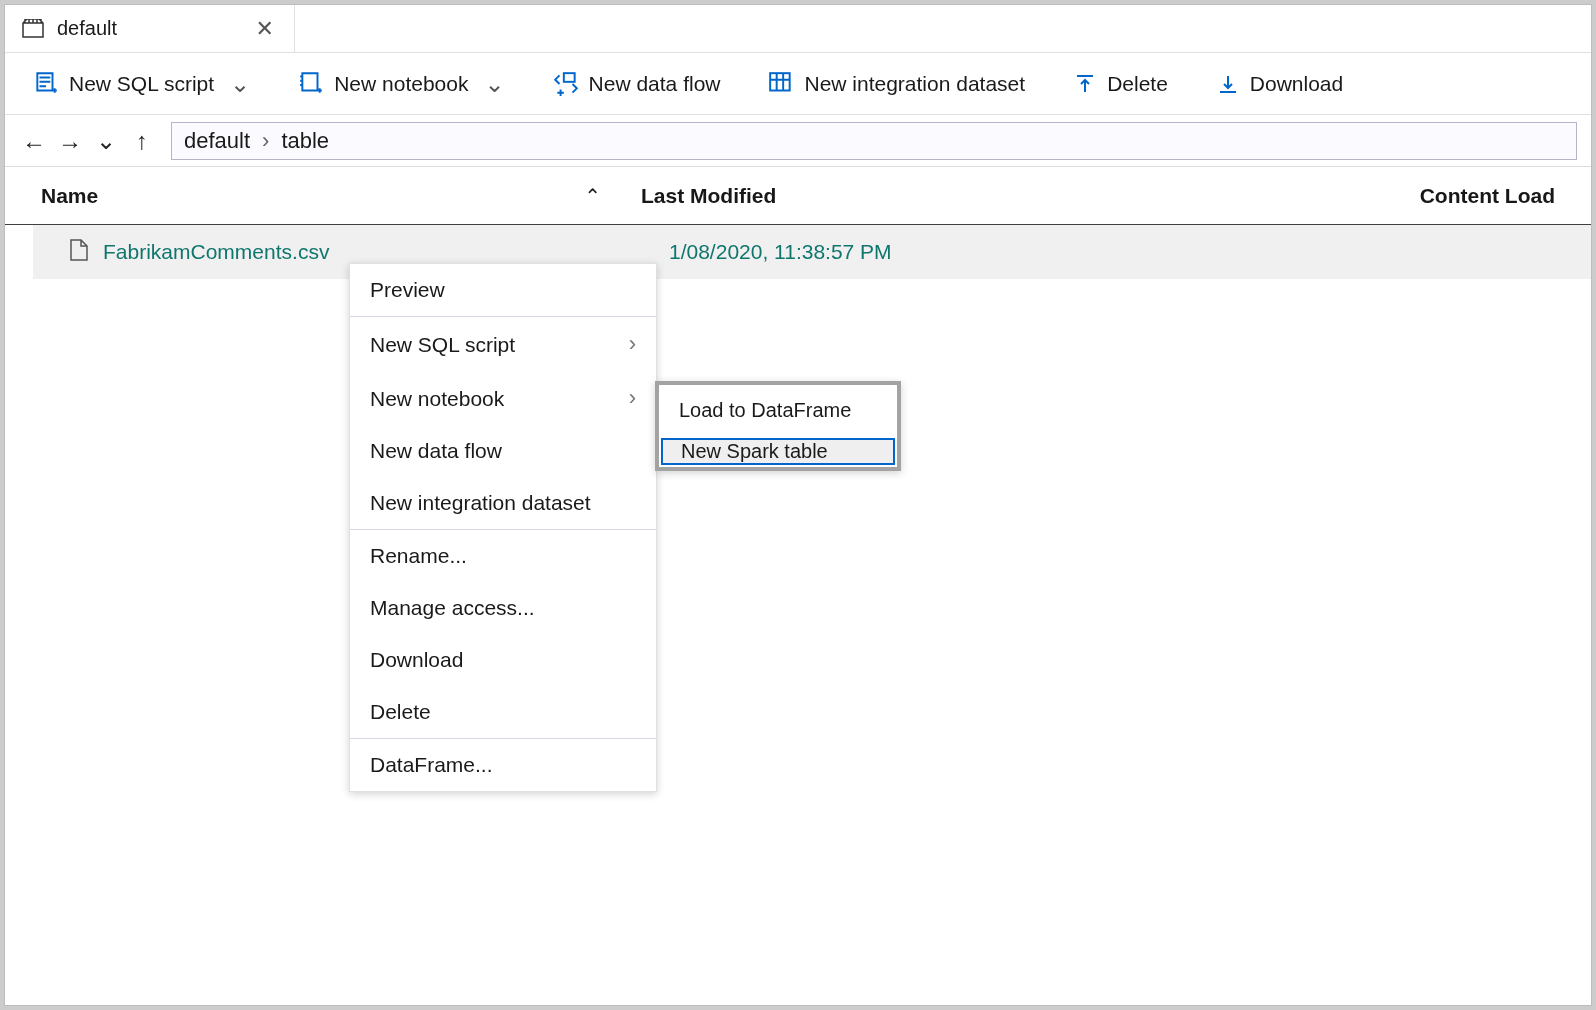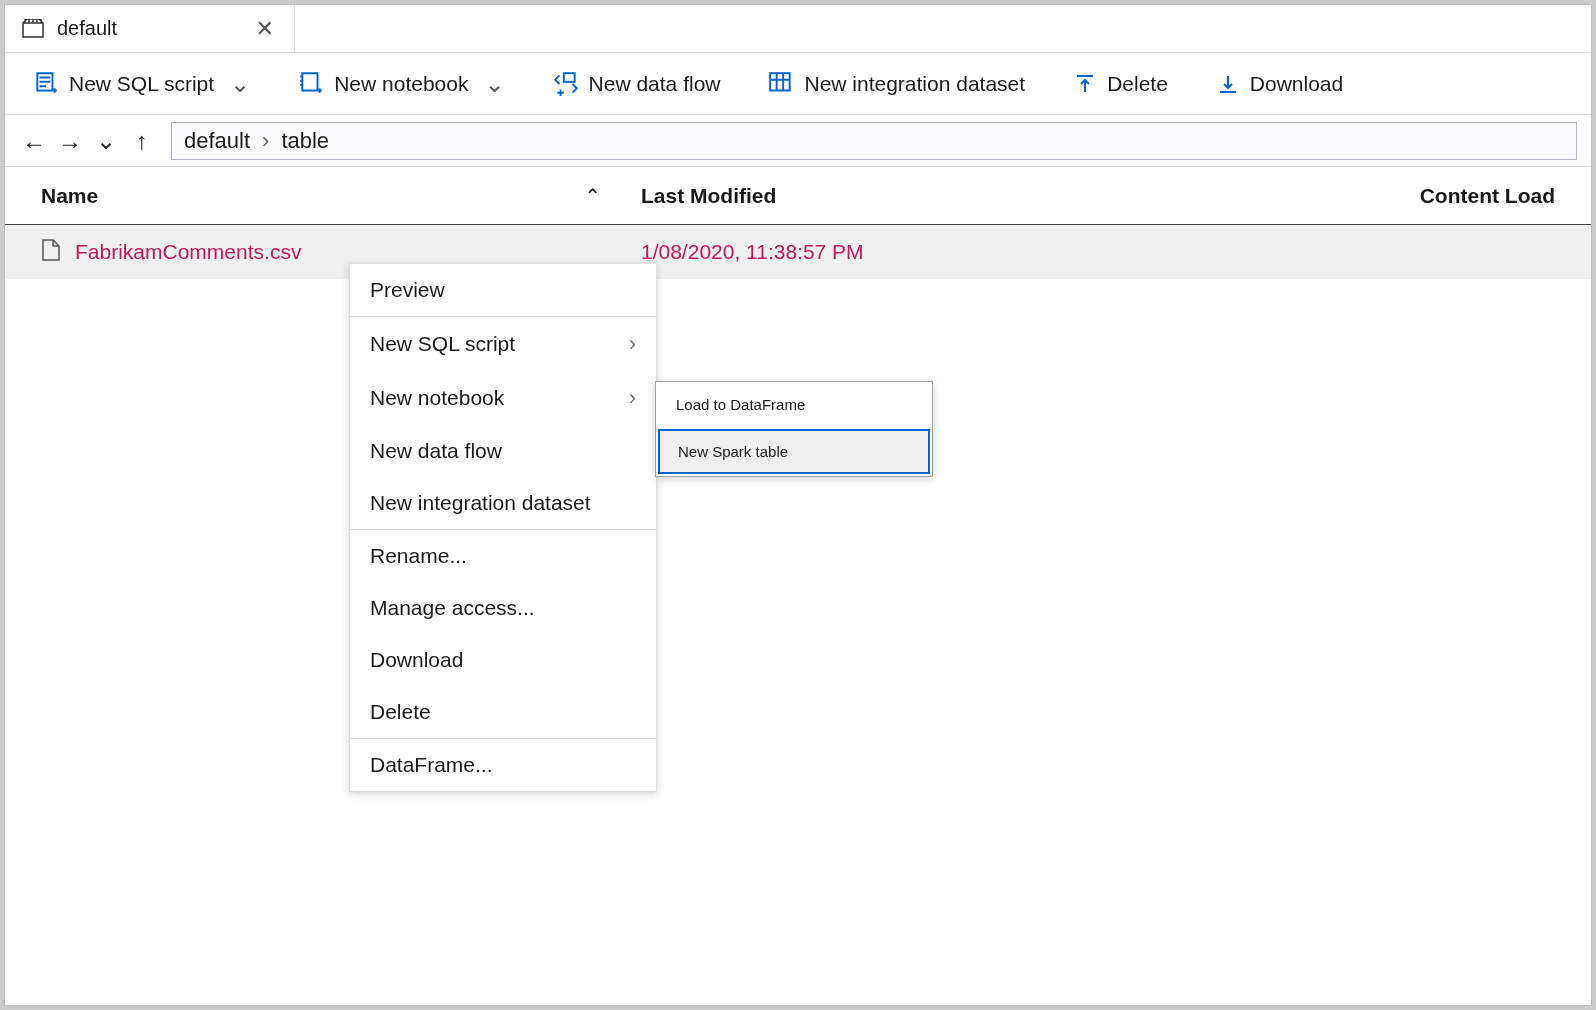--- a/index.html
+++ b/index.html
@@ -116,22 +116,23 @@
     .col-content { text-align: right; }
     .sort-ind { margin-left: auto; margin-right: 40px; font-size: 20px; font-weight: 400; color: #222;}
     
     .data-row {
       display: grid;
       grid-template-columns: 600px 580px 1fr;
       align-items: center;
       height: 54px;
       padding: 8px 36px;
       font-size: 21px;
-      color: #be185d;
+      color: #0f766e;
       background: #f0f0f0;
+      margin-left: 28px;
     }
     .row-name {
       display: flex;
       align-items: center;
       gap: 14px;
     }
     
     .ctx-menu {
       position: absolute;
       top: 258px;
@@ -139,51 +140,51 @@
       width: 308px;
       background: #ffffff;
       box-shadow: 0 2px 8px rgba(0,0,0,0.18);
       border: 1px solid #e0e0e0;
       font-size: 21px;
       z-index: 10;
     }
     .ctx-item {
       padding: 14px 20px;
       display: flex;
-      align-items: center;
+      align-items: flex-end;
       justify-content: space-between;
       color: #1a1a1a;
     }
     .ctx-divider {
       height: 1px;
       background: #d8d8e4;
       margin: 0;
     }
     .ctx-arrow { color: #777; font-size: 22px; }
     
     .sub-menu {
       position: absolute;
       top: 376px;
       left: 650px;
-      width: 278px;
+      width: 246px;
       background: #ffffff;
       box-shadow: 0 2px 8px rgba(0,0,0,0.18);
-      border: 1px solid #a3a3a3;
-      font-size: 15px;
+      border: 4px solid #a3a3a3;
+      font-size: 20px;
       z-index: 11;
     }
     .sub-item {
       padding: 14px 20px;
       color: #1a1a1a;
     }
     .sub-item-hover {
       background: #efefef;
       border: 2px solid #0066cc;
       margin: 2px;
-      padding: 12px 18px;
+      padding: 0 18px;
     }
   </style>
 </head>
 <body>
 
 <div class="app-frame">
 
   <div class="tab-bar">
     <div class="tab">
       <span class="tab-icon">

